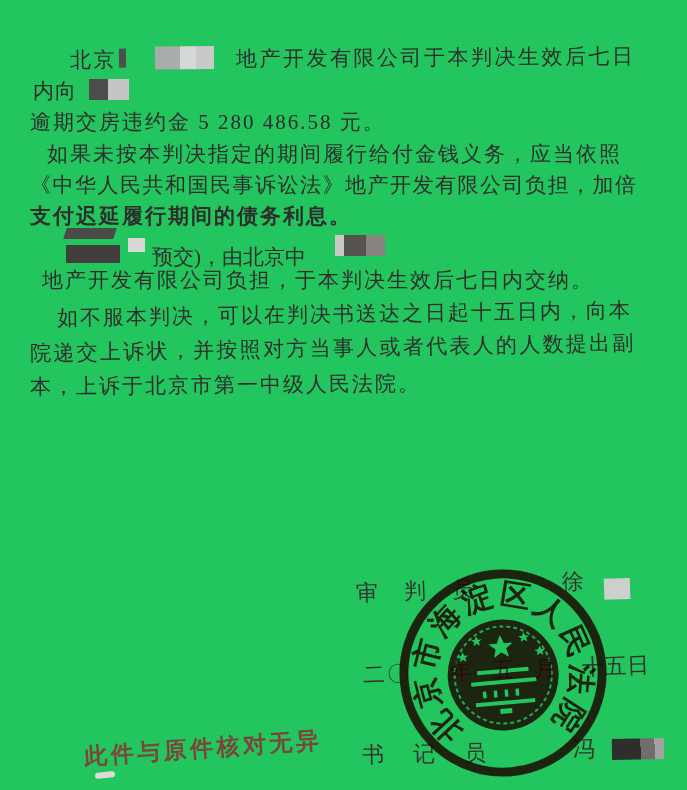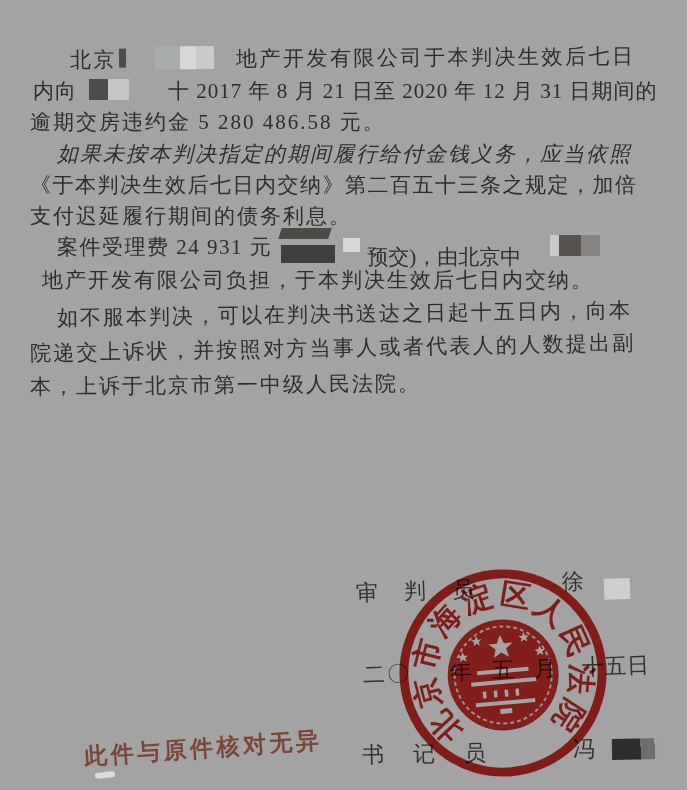--- a/index.html
+++ b/index.html
@@ -1,19 +1,19 @@
 <!DOCTYPE html>
 <html><head>
 <meta charset="utf-8">
 <style>
   html,body{margin:0;padding:0;}
   .page{
     position:relative;
     width:687px;height:790px;
-    background:#a3a3a3;
+    background:#22c55e;
     overflow:hidden;
     font-family:"Liberation Serif","DejaVu Serif",serif;
     color:#2b2b2b;
     text-align:right;
   }
   .line{
     position:absolute;
     font-size:21px;
     letter-spacing:2px;
     white-space:nowrap;
@@ -71,38 +71,36 @@
 
   <div class="line" style="left:70px;top:44px;transform:rotate(-0.4deg);letter-spacing:2.5px;">
     <span>北京</span>
       <span class="mark-a"></span>
       <span class="blk blk-a"></span>
       <span>地产开发有限公司于本判决生效后七日</span>
   </div>
   <div class="line" style="left:33px;top:77px;letter-spacing:1px;">
     <span>内向</span>
       <span class="blk blk-b"></span>
-      <span class="num">十 2017 年 8 月 21 日至 2020 年 12 月 31 日期间的</span>
   </div>
   <div class="line" style="left:30px;top:108px;">
     <span>逾期交房违约金 5 280 486.58 元。</span>
   </div>
 
-  <div class="line" style="left:57px;top:140px;font-style:italic;">
+  <div class="line" style="left:47px;top:140px;">
     <span>如果未按本判决指定的期间履行给付金钱义务，应当依照</span>
   </div>
   <div class="line" style="left:30px;top:171px;letter-spacing:1.5px;">
-    <span>《于本判决生效后七日内交纳》第二百五十三条之规定，加倍</span>
+    <span>《中华人民共和国民事诉讼法》地产开发有限公司负担，加倍</span>
   </div>
-  <div class="line" style="left:30px;top:202px;">
+  <div class="line" style="left:30px;top:202px;font-weight:bold;">
     <span>支付迟延履行期间的债务利息。</span>
   </div>
 
   <div class="line" style="left:57px;top:233px;letter-spacing:1.5px;">
-    <span>案件受理费 24 931 元</span>
       <span class="blk blk-c">
         <span class="c1"></span>
         <span class="c2"></span>
       </span>
       <span class="blk blk-sq"></span>
       <span style="letter-spacing:0;margin-top:10px;">预交)，由北京中</span>
       <span class="blk blk-d"></span>
   </div>
   <div class="line" style="left:42px;top:266px;">
     <span>地产开发有限公司负担，于本判决生效后七日内交纳。</span>

